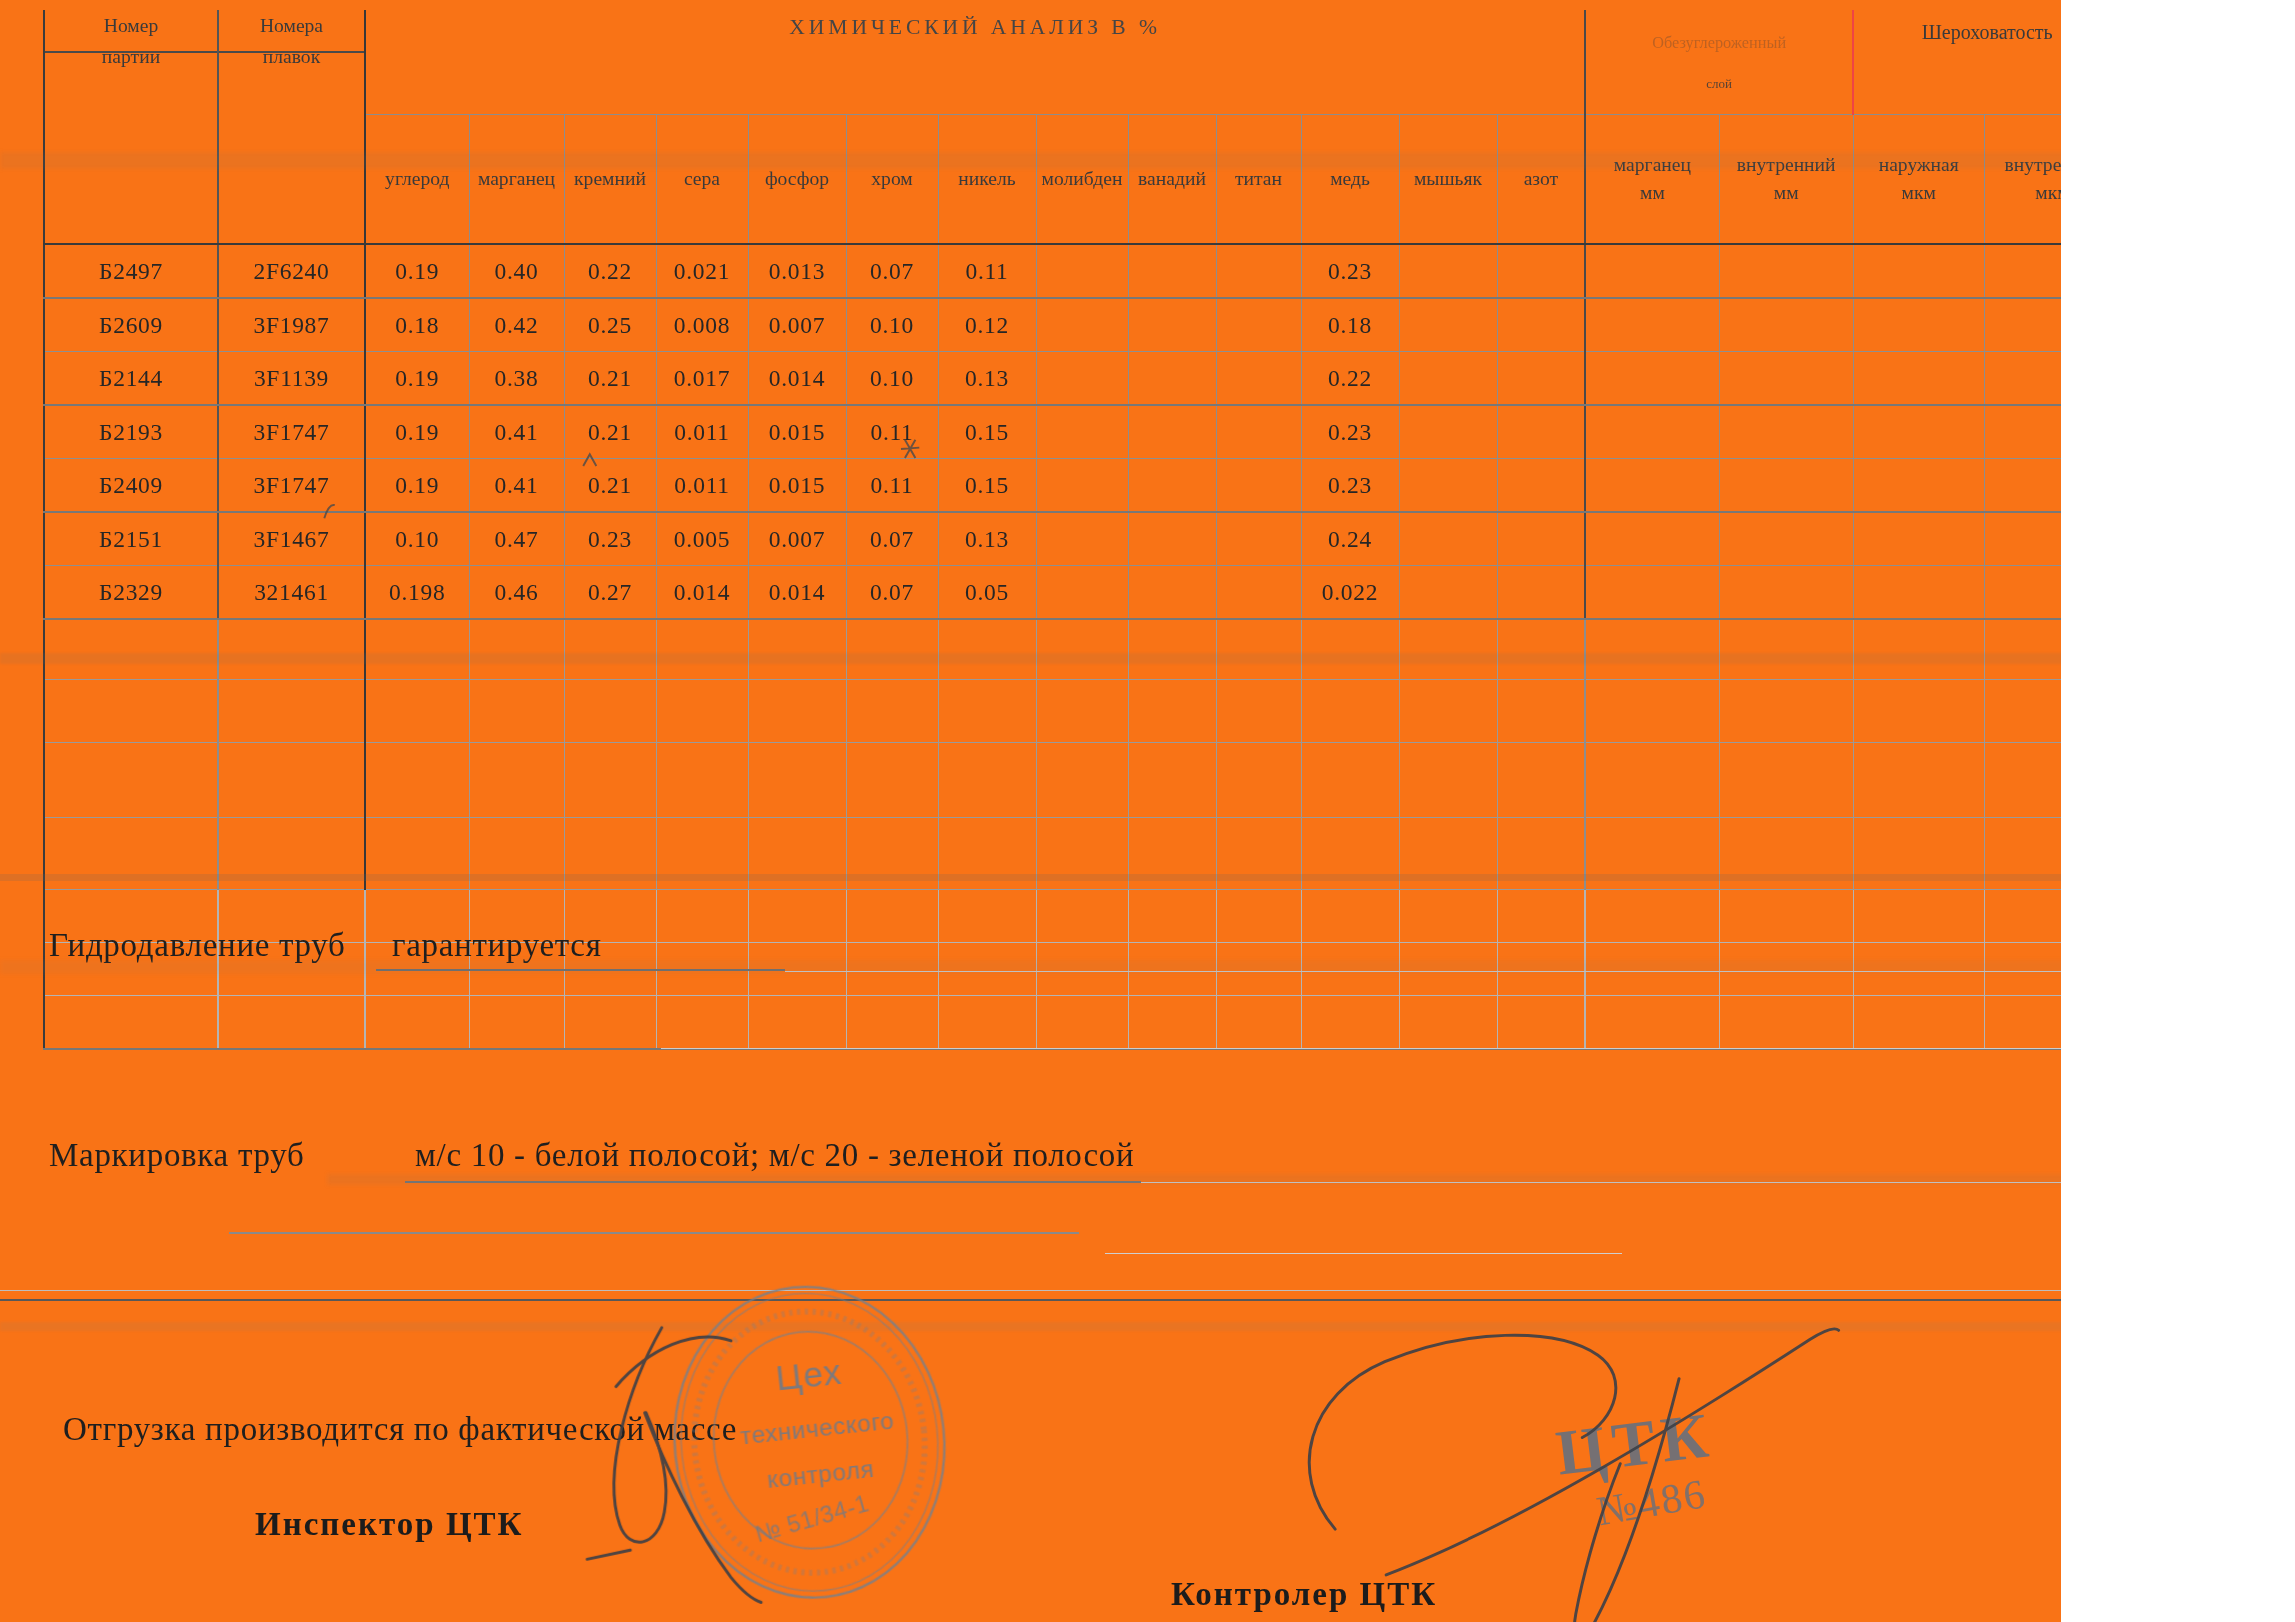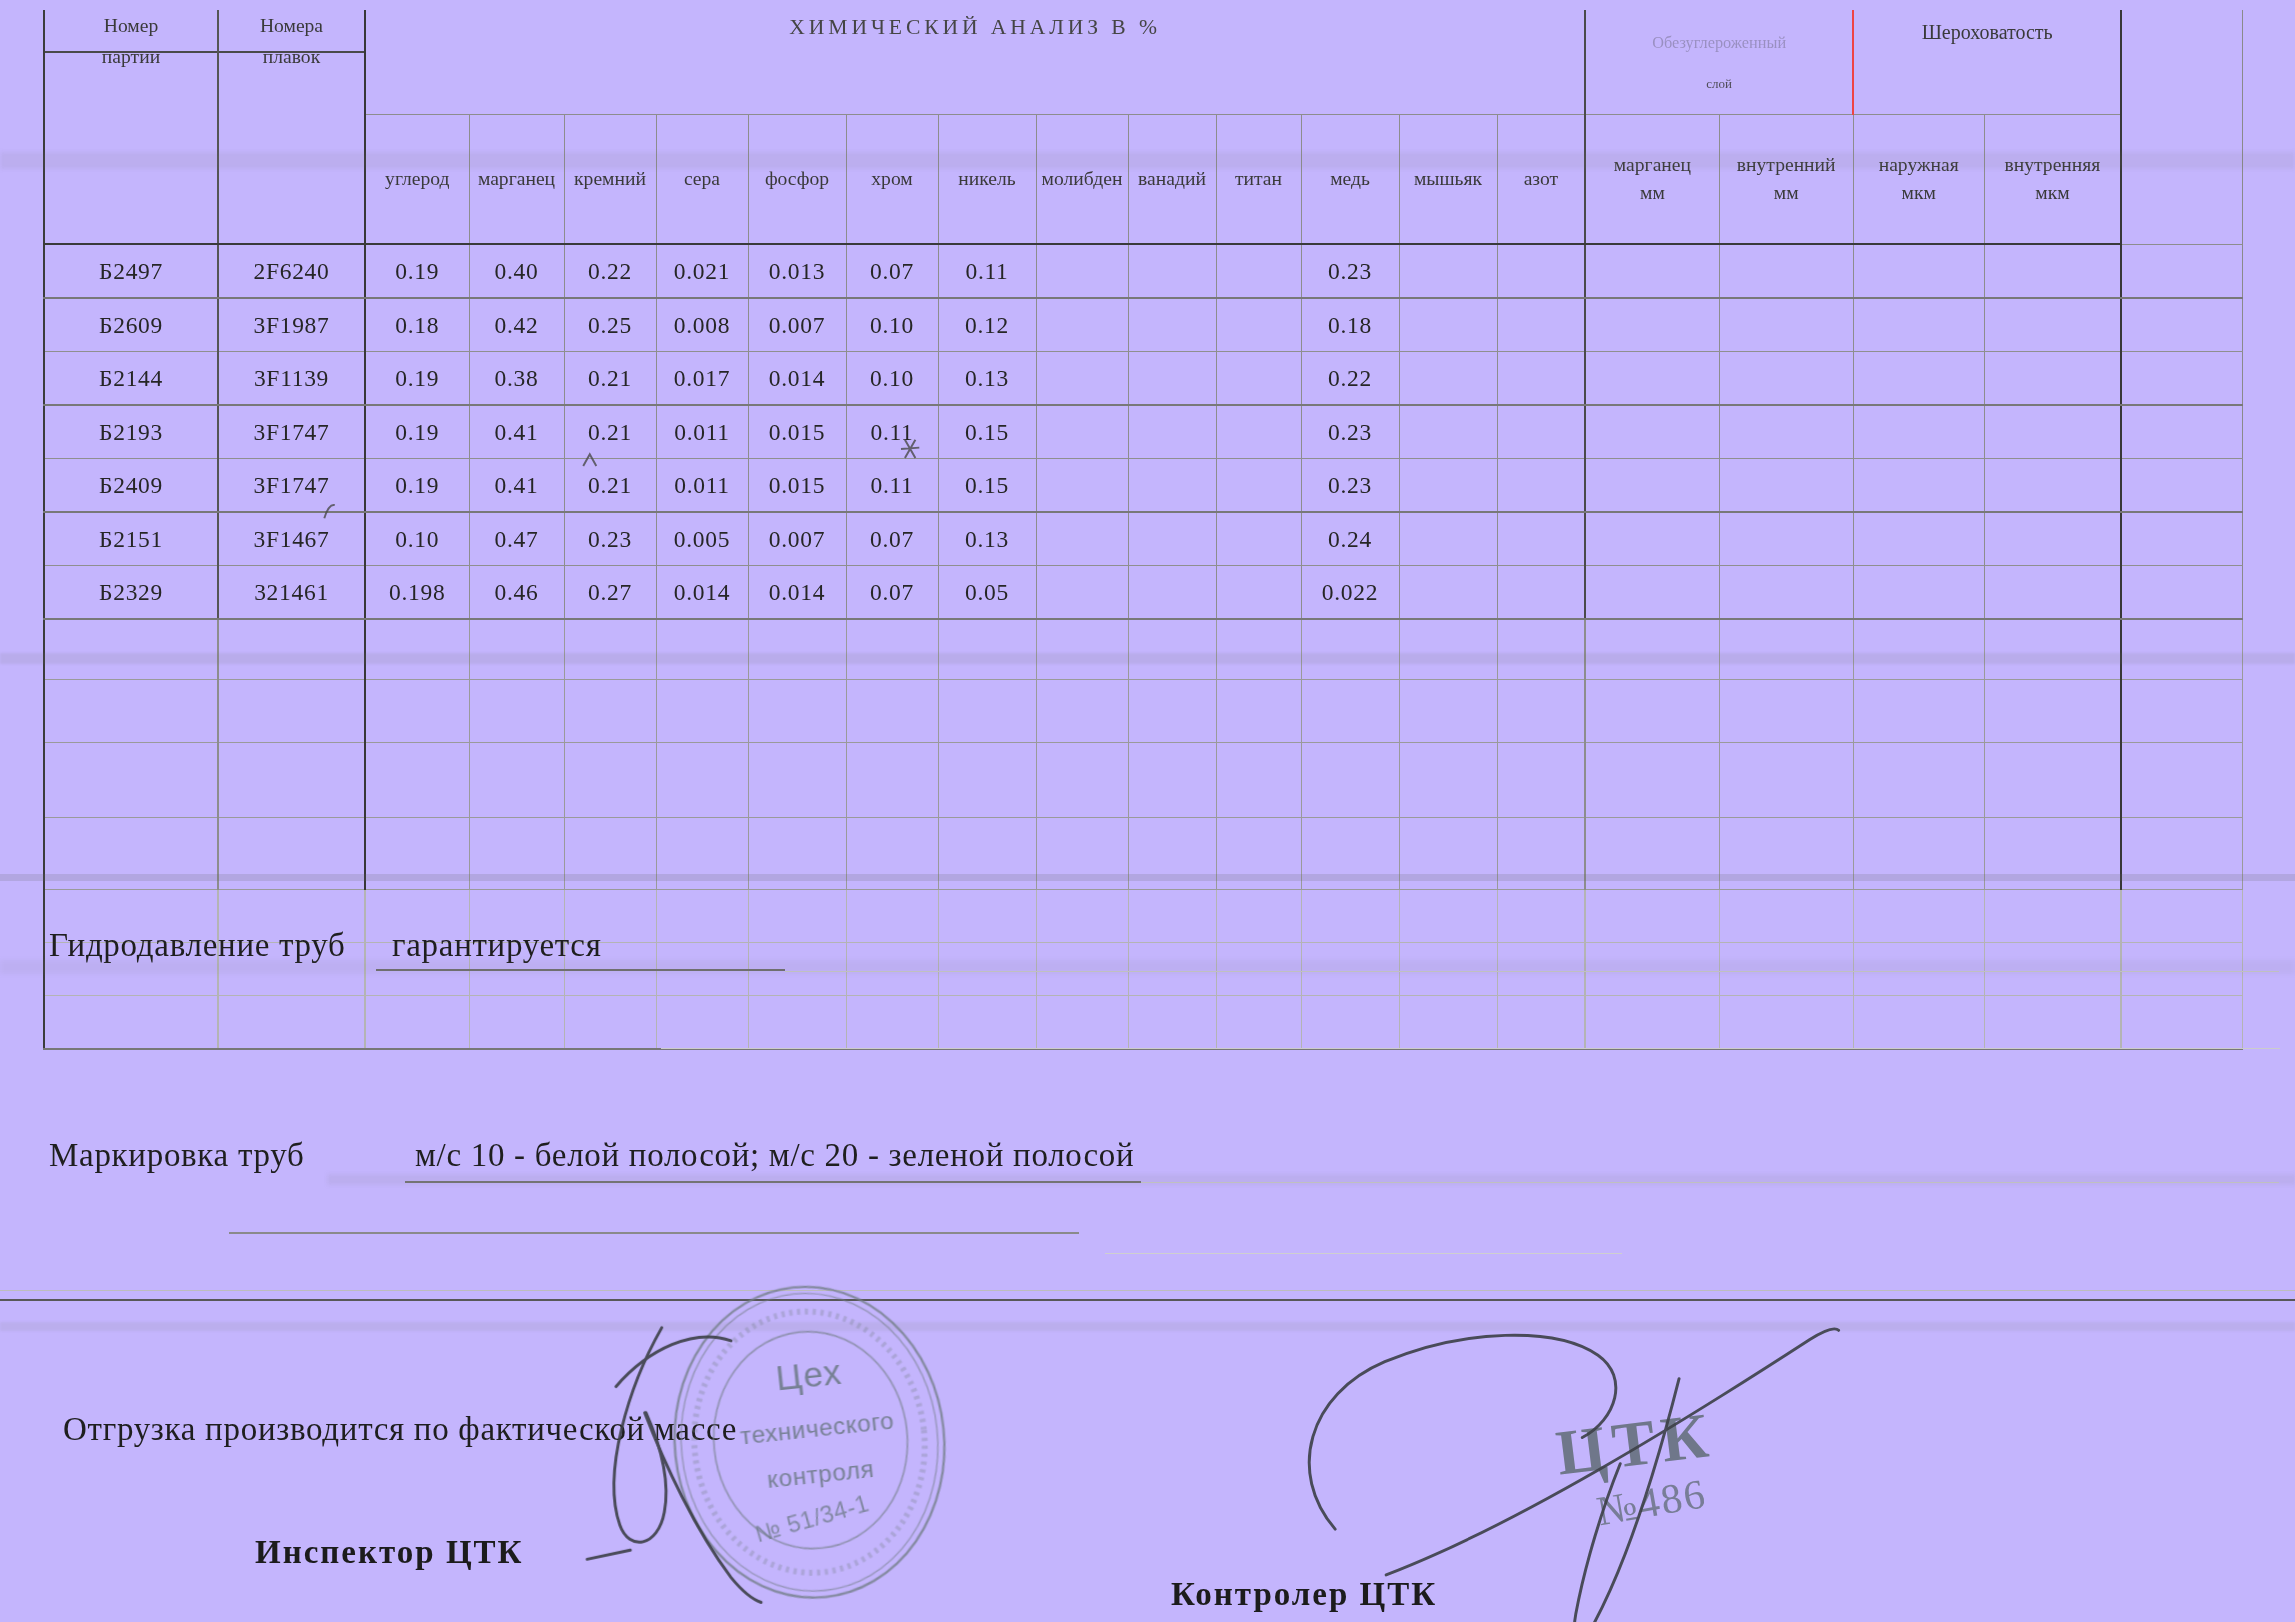--- a/index.html
+++ b/index.html
@@ -1,18 +1,18 @@
 <!DOCTYPE html>
 <html style="font-size:10.5px"><head>
 <meta charset="utf-8">
 <style>
   html,body{margin:0;padding:0;}
   .page{
-    position:relative; width:2295px; height:1623px;
-    background:#c4b5fd; overflow:hidden;
+    position:relative; width:2061px; height:1623px;
+    background:#f97316; overflow:hidden;
     font-family:"Liberation Serif", serif; color:#2d2d2d;
   }
   
   table.cert{
     position:absolute; left:43px; top:9.8px; width:2197px;
     border-collapse:collapse; table-layout:fixed;
   }
   col.w0{width:174px}col.w1{width:147px}col.w2{width:104px}col.w3{width:95px}
   col.w4{width:92px}col.w5{width:92px}col.w6{width:98px}col.w7{width:92px}
   col.w8{width:98px}col.w9{width:92px}col.w10{width:88px}col.w11{width:85px}
@@ -434,21 +434,21 @@
           <td class="c19"></td>
         </tr>
       </tbody>
   </table>
 
   <div class="note" style="left:49px;  top:927px;">Гидродавление труб</div>
   <div class="note" style="left:392px; top:927px;">гарантируется</div>
   <div class="note" style="left:49px;  top:1137px;">Маркировка труб</div>
   <div class="note" style="left:415px; top:1137px;text-align:center;">м/с 10 - белой полосой; м/с 20 - зеленой полосой</div>
   <div class="note" style="left:63px;  top:1411px;">Отгрузка производится по фактической массе</div>
-  <div class="sig-label" style="left:255px;  top:1506px;margin-top:28px;">Инспектор  ЦТК</div>
+  <div class="sig-label" style="left:255px;  top:1506px;">Инспектор  ЦТК</div>
   <div class="sig-label" style="left:1171px; top:1576px;">Контролер ЦТК</div>
 
   <div class="rule" style="left:376px;  top:969px; width:409px;  border-top:2px solid #6f6f6f;"></div>
   <div class="rule" style="left:785px; top:971px; width:1494px; border-top:1.3px solid #c6c6c6;"></div>
   <div class="rule" style="left:661px; top:1048px; width:1619px; border-top:1.3px solid #cccccc;"></div>
   <div class="rule" style="left:405px;  top:1181px; width:736px; border-top:2px solid #757575;"></div>
   <div class="rule" style="left:1141px; top:1182px; width:1138px; border-top:1.3px solid #c8c8c8;"></div>
   <div class="rule" style="left:229px;  top:1232px; width:850px; border-top:2px solid #8a8a8a;"></div>
   <div class="rule" style="left:1105px; top:1253px; width:517px;  border-top:1.3px solid #cfcfcf;"></div>
   <div class="rule" style="left:0px;    top:1290px; width:2295px; border-top:1.3px solid #bdbdbd;"></div>

